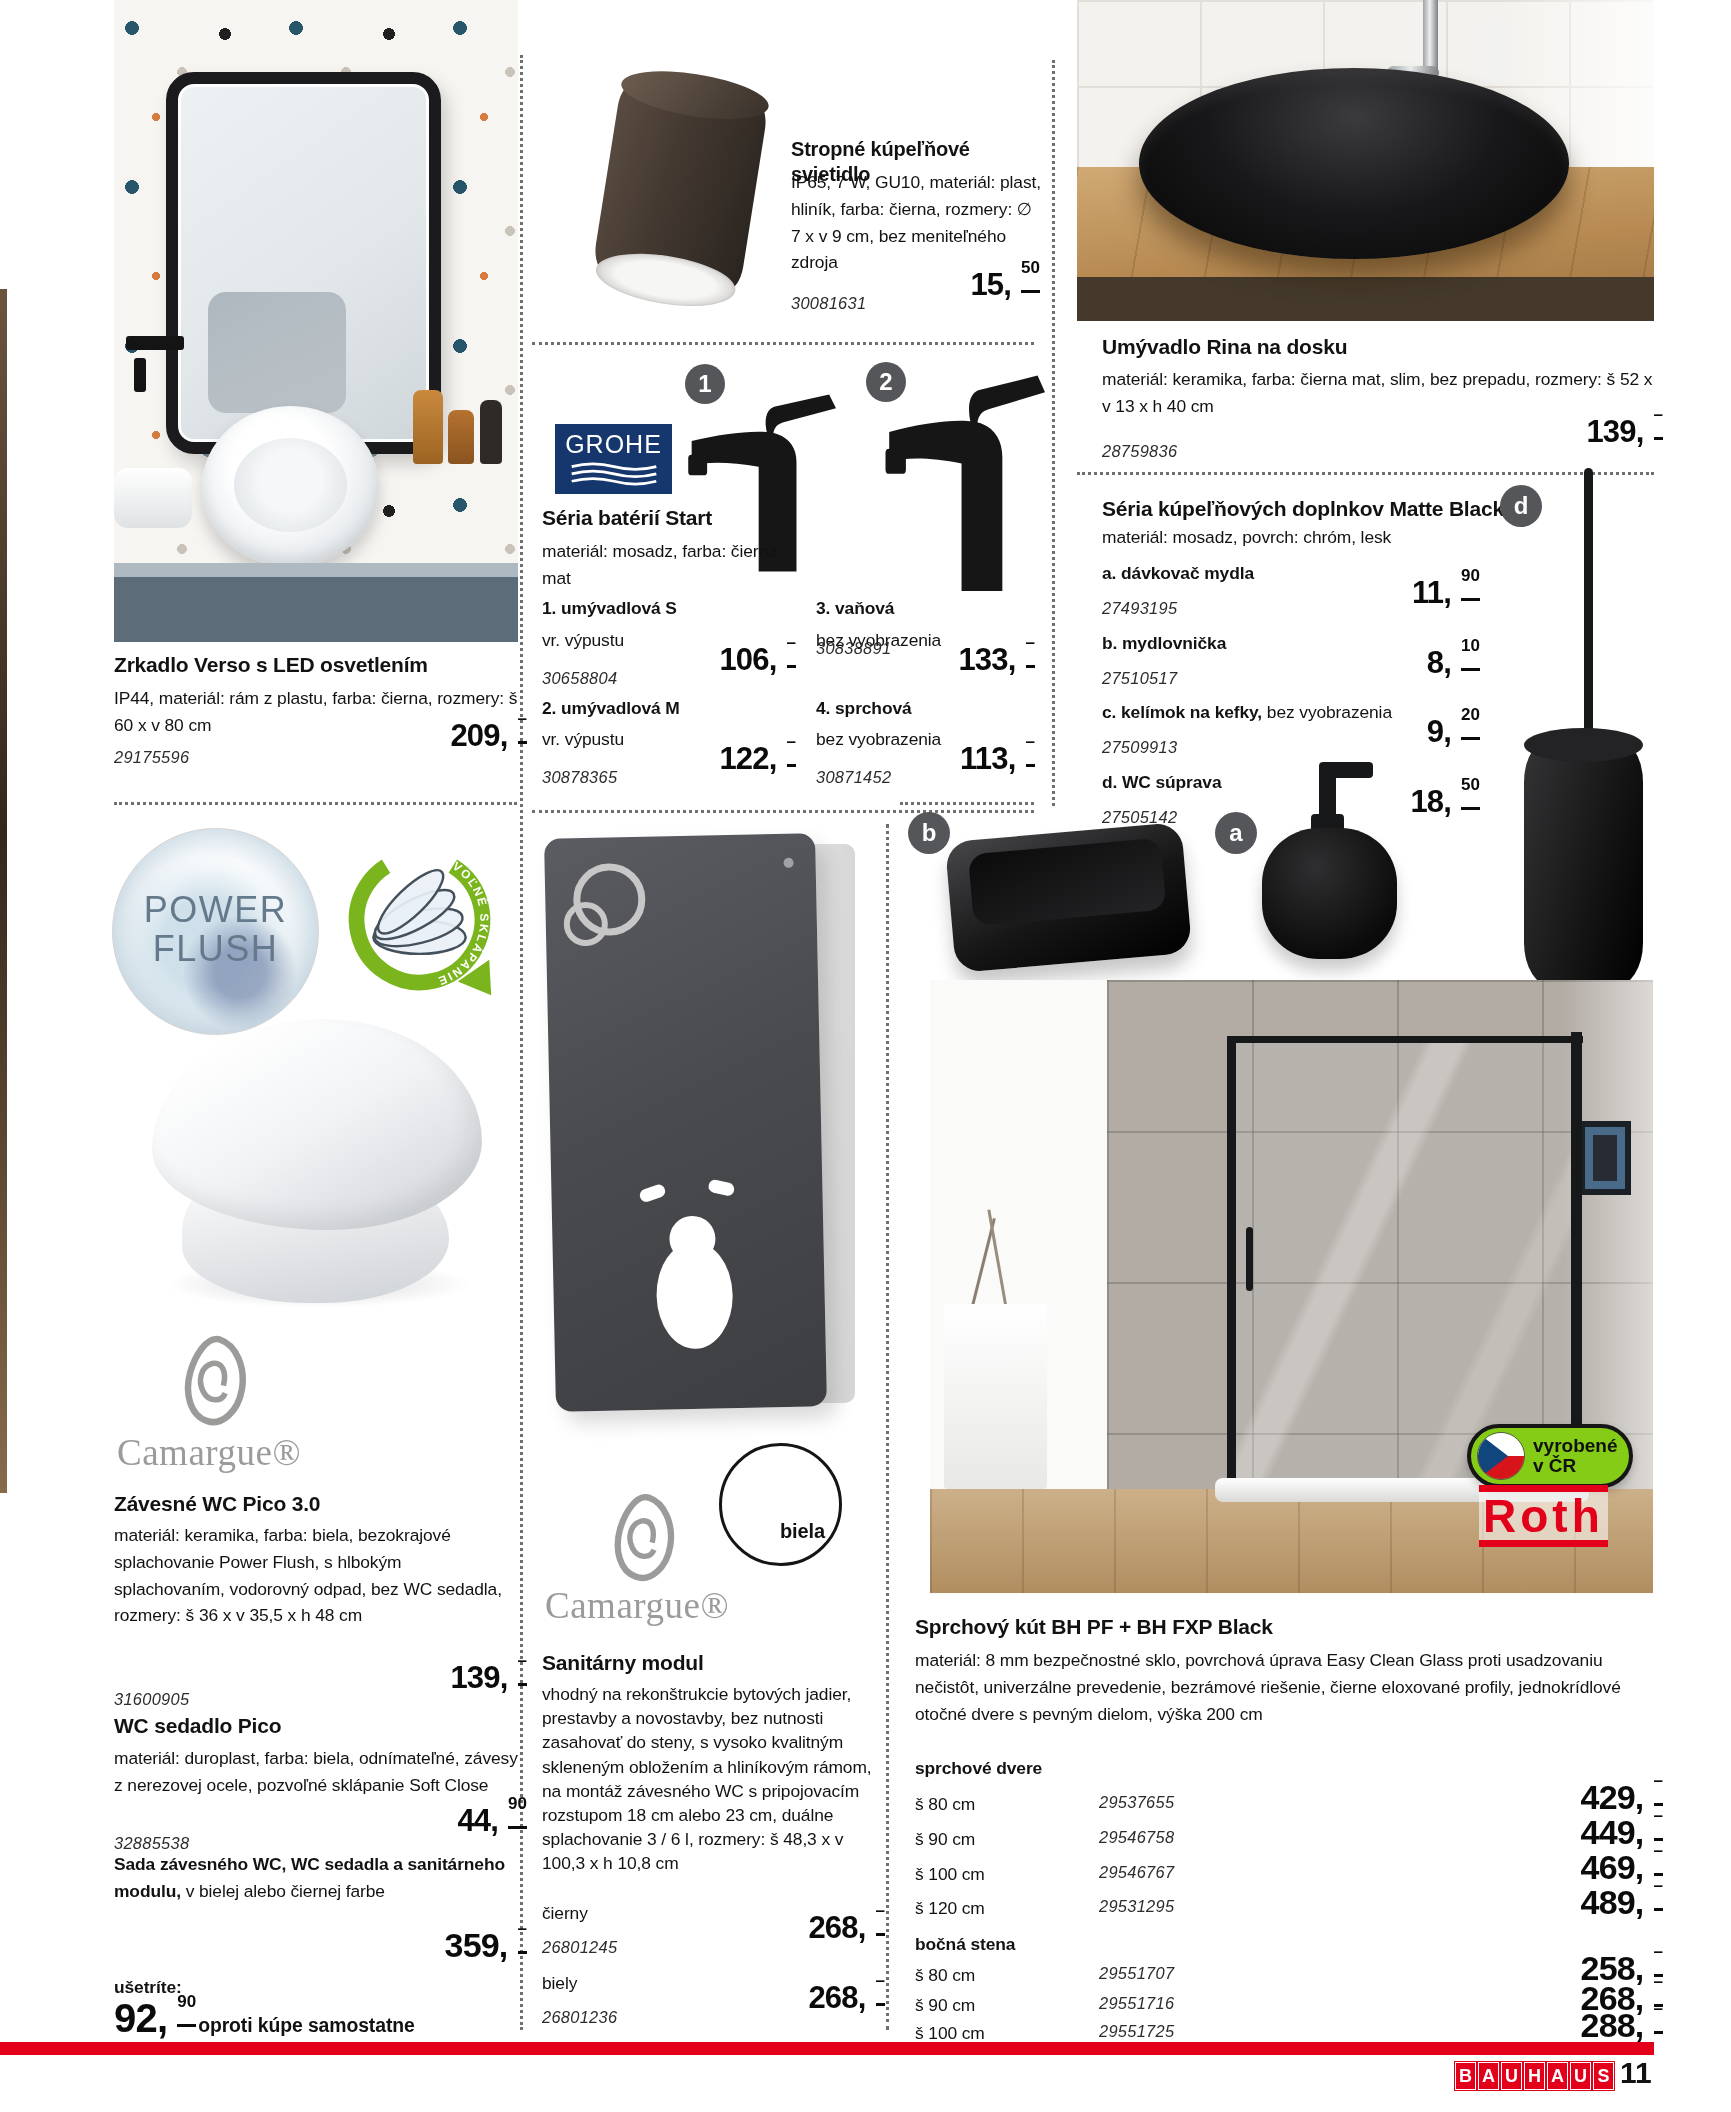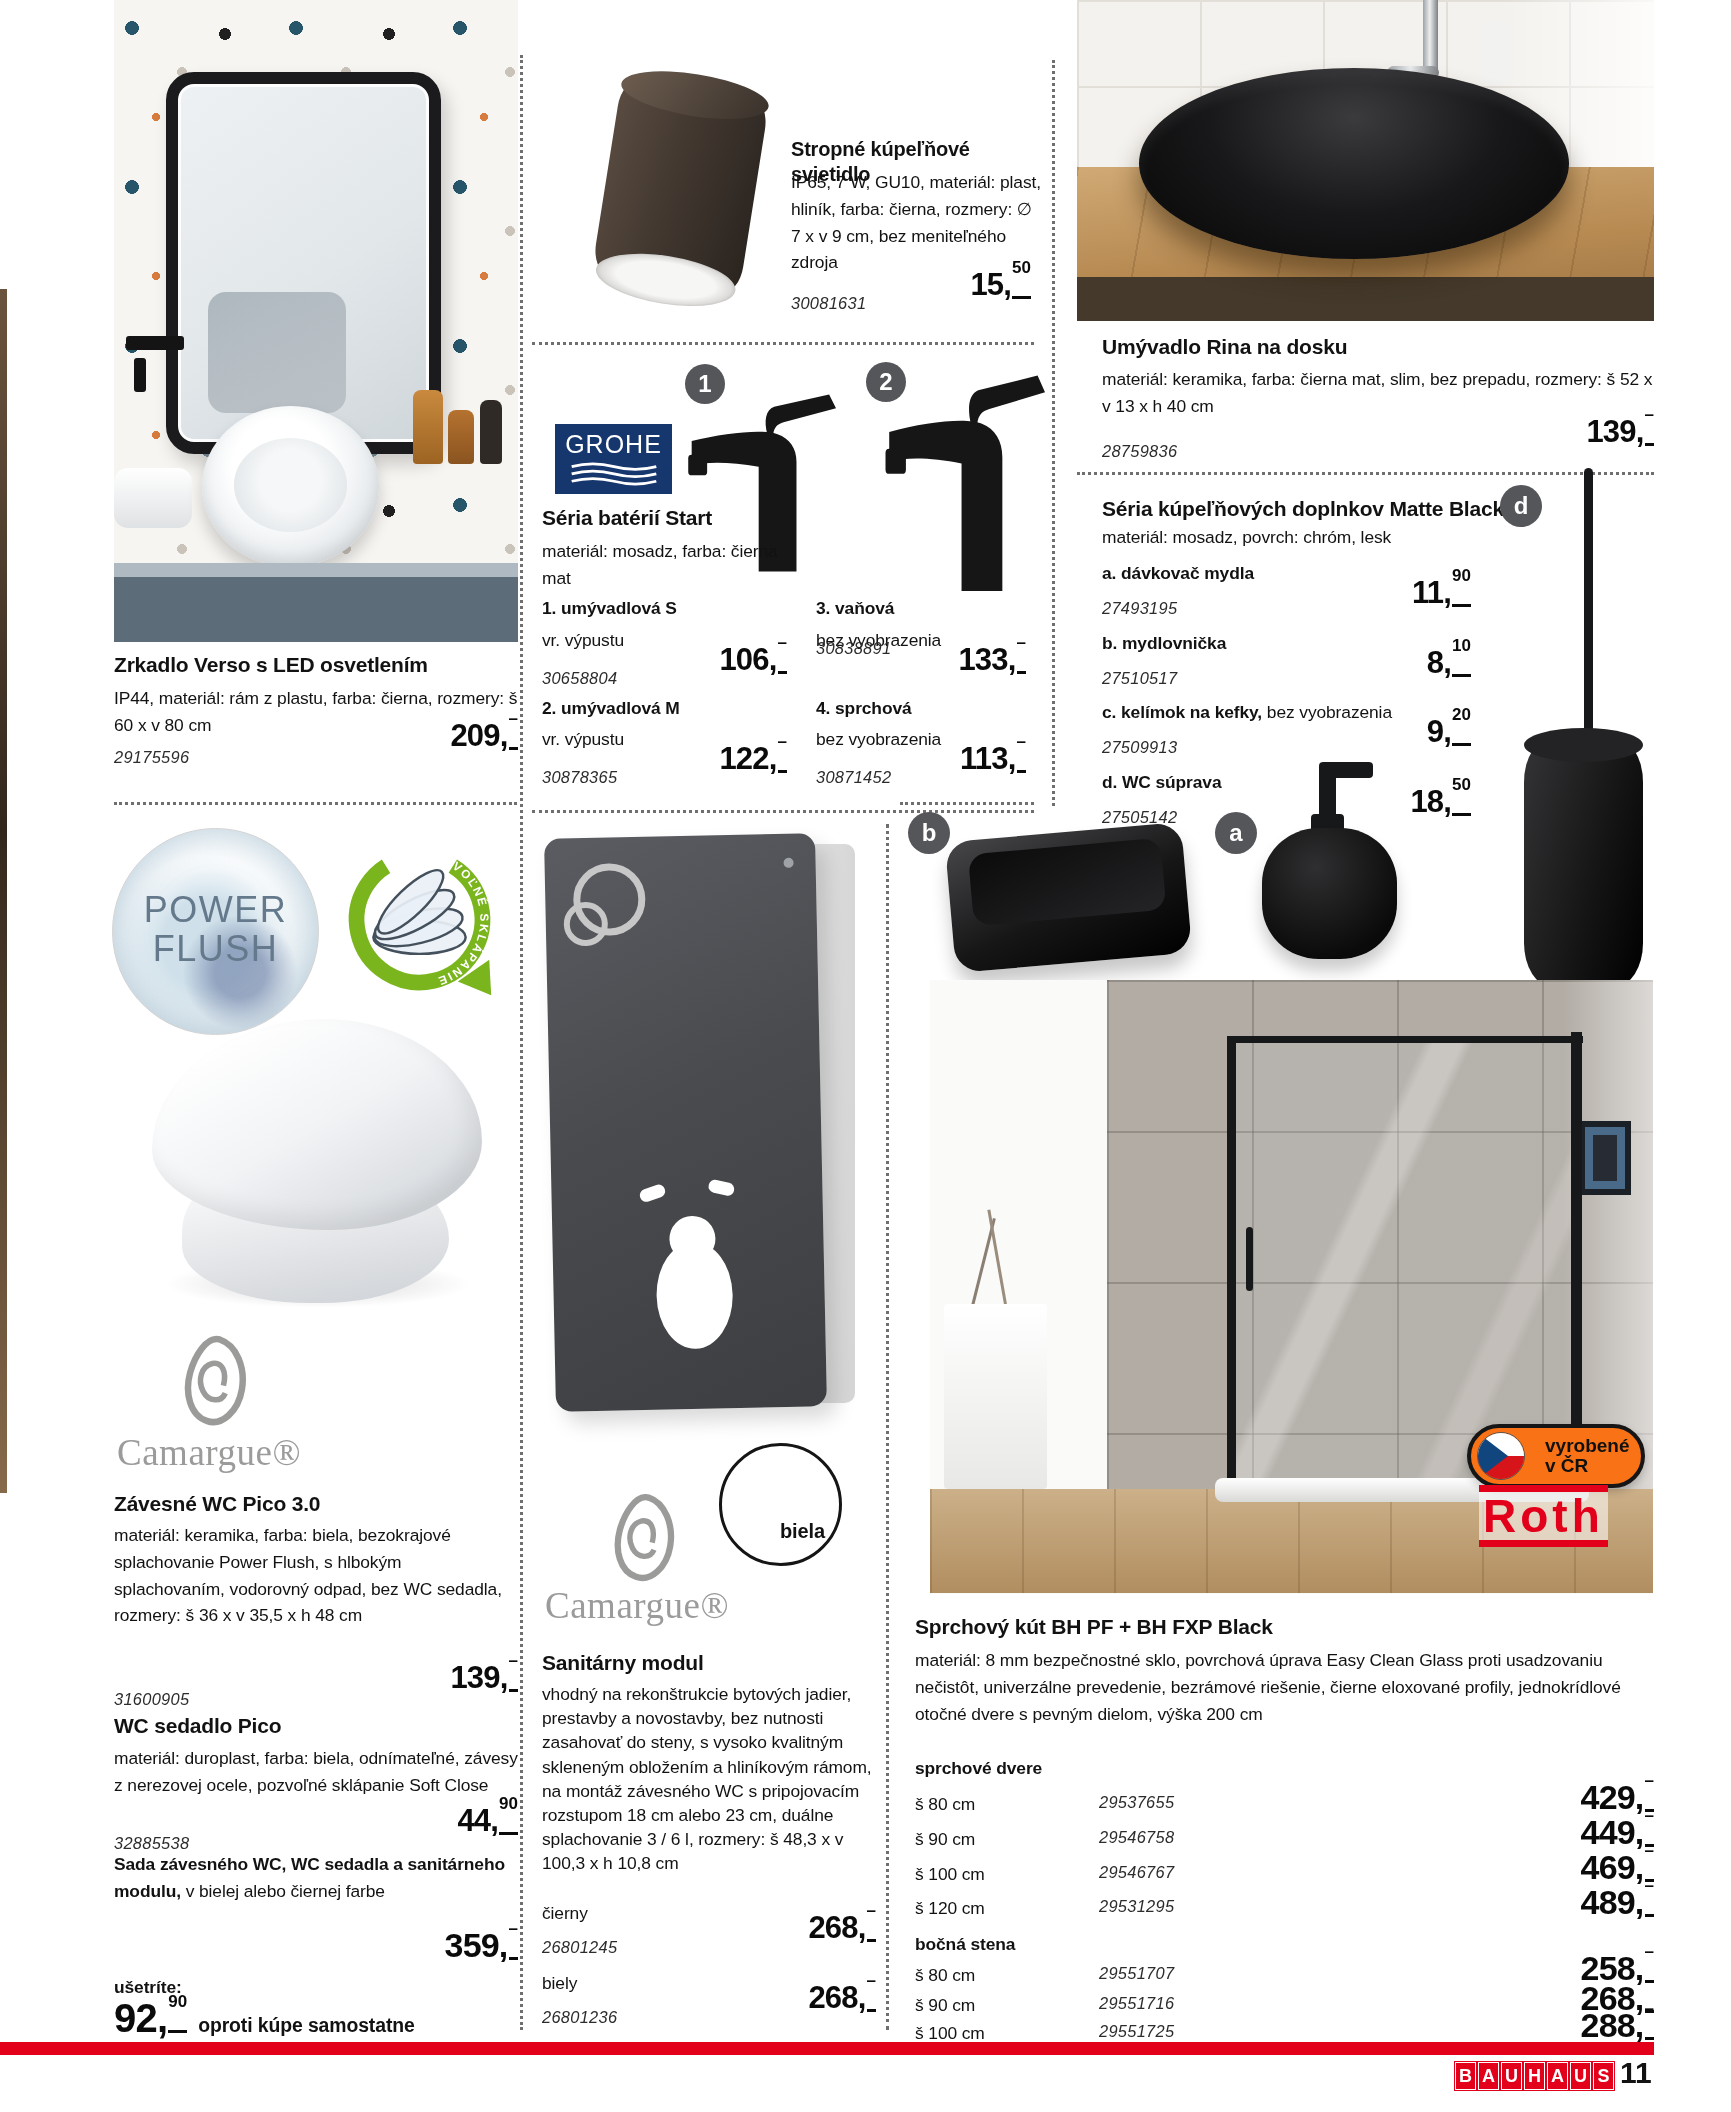--- a/index.html
+++ b/index.html
@@ -4,21 +4,21 @@
 <style>
   html,body{margin:0;padding:0;background:#9a9a9a}
   #page{position:relative;width:1731px;height:2112px;background:#fff;overflow:hidden;
         font-family:"Liberation Sans",sans-serif;color:#121212}
   .abs{position:absolute}
   .h{font-weight:700;font-size:21px;line-height:1.25;letter-spacing:-0.2px}
   .t{font-size:17.4px;line-height:1.54;letter-spacing:-0.1px}
   .tb{font-weight:700}
   .art{font-style:italic;font-size:16.4px;color:#2c2c2c;letter-spacing:0.3px;white-space:nowrap}
   .price{font-weight:700;font-size:31px;letter-spacing:-0.8px;white-space:nowrap;text-align:right;color:#0b0b0b}
-  .price sup{font-size:17px;position:relative;top:-11px;left:1px;letter-spacing:0;border-bottom:3px solid currentColor;padding-bottom:19px}
+  .price sup{font-size:17px;position:relative;top:-11px;left:10px;letter-spacing:0;border-bottom:3px solid currentColor;padding-bottom:13px}
   .price.lg{font-size:34px}
   .price.xl{font-size:40px}
   .doth{border-top:3px dotted #6f6f6f;height:0}
   .dotv{border-left:3px dotted #6f6f6f;width:0}
   .marker{width:42px;height:42px;border-radius:50%;background:#55565a;color:#fff;font-weight:700;
           font-size:24px;text-align:center;line-height:42px}
   
   .trz{background-color:#f7f5f2;background-image:
     radial-gradient(circle 7px at 18px 28px,#27566b 97%,transparent),
     radial-gradient(circle 5px at 68px 72px,#c9c3ba 97%,transparent),
@@ -73,22 +73,22 @@
   .cup::before{content:"";position:absolute;left:0;top:-10px;width:100%;height:34px;border-radius:50%;background:#232325}
   .blackbar{background:#17181a}
   .pf{border-radius:50%;border:1px solid #d2d2d2;
     background:radial-gradient(circle at 62% 70%,rgba(84,104,150,.5) 0 13%,transparent 30%),
       radial-gradient(circle at 46% 56%,#cfe0ea 0 28%,transparent 55%),
       radial-gradient(circle at 50% 44%,#ffffff 34%,#e4edf2 60%,#d4e1e9 76%,#eff2f4 100%);
     box-shadow:inset 0 0 32px rgba(150,175,195,.38)}
   .pf-text{color:#64798b;font-size:36px;line-height:1.08;letter-spacing:1.5px;text-align:center;font-weight:400}
   .camtext{font-family:"Liberation Serif",serif;color:#9b9b9a;font-size:37px;letter-spacing:0.5px}
   .bielac{border:3px solid #151515;border-radius:50%;background:#fff}
-  .pill{background:#f97316;border:4px solid #161616;border-radius:44px;display:flex;align-items:center;
-    gap:20px;padding:4px 12px 4px 6px;box-shadow:0 4px 8px rgba(0,0,0,.2)}
+  .pill{background:#84cc16;border:4px solid #161616;border-radius:44px;display:flex;align-items:center;
+    gap:8px;padding:4px 12px 4px 6px;box-shadow:0 4px 8px rgba(0,0,0,.2)}
   .flag{width:46px;height:46px;border-radius:50%;overflow:hidden;position:relative;flex:0 0 auto;border:1px solid #555}
   .flag .f-top{position:absolute;left:0;top:0;width:100%;height:50%;background:#fff}
   .flag .f-bot{position:absolute;left:0;top:50%;width:100%;height:50%;background:#d7141a}
   .flag .f-tri{position:absolute;left:0;top:0;width:0;height:0;
     border-top:23px solid transparent;border-bottom:23px solid transparent;border-left:30px solid #11457e}
   .pill .ptxt{font-weight:700;font-size:19px;line-height:1.05;color:#111}
   .roth{border-top:7px solid #e2001a;border-bottom:7px solid #e2001a;color:#e2001a;font-weight:700;
     font-size:46px;line-height:1.05;letter-spacing:4px;padding:0 4px;background:rgba(255,255,255,.55)}
   .bh{display:flex;gap:2px}
   .bh span{display:block;width:19px;height:26px;background:#e2001a;color:#fff;font-weight:700;font-size:18px;

